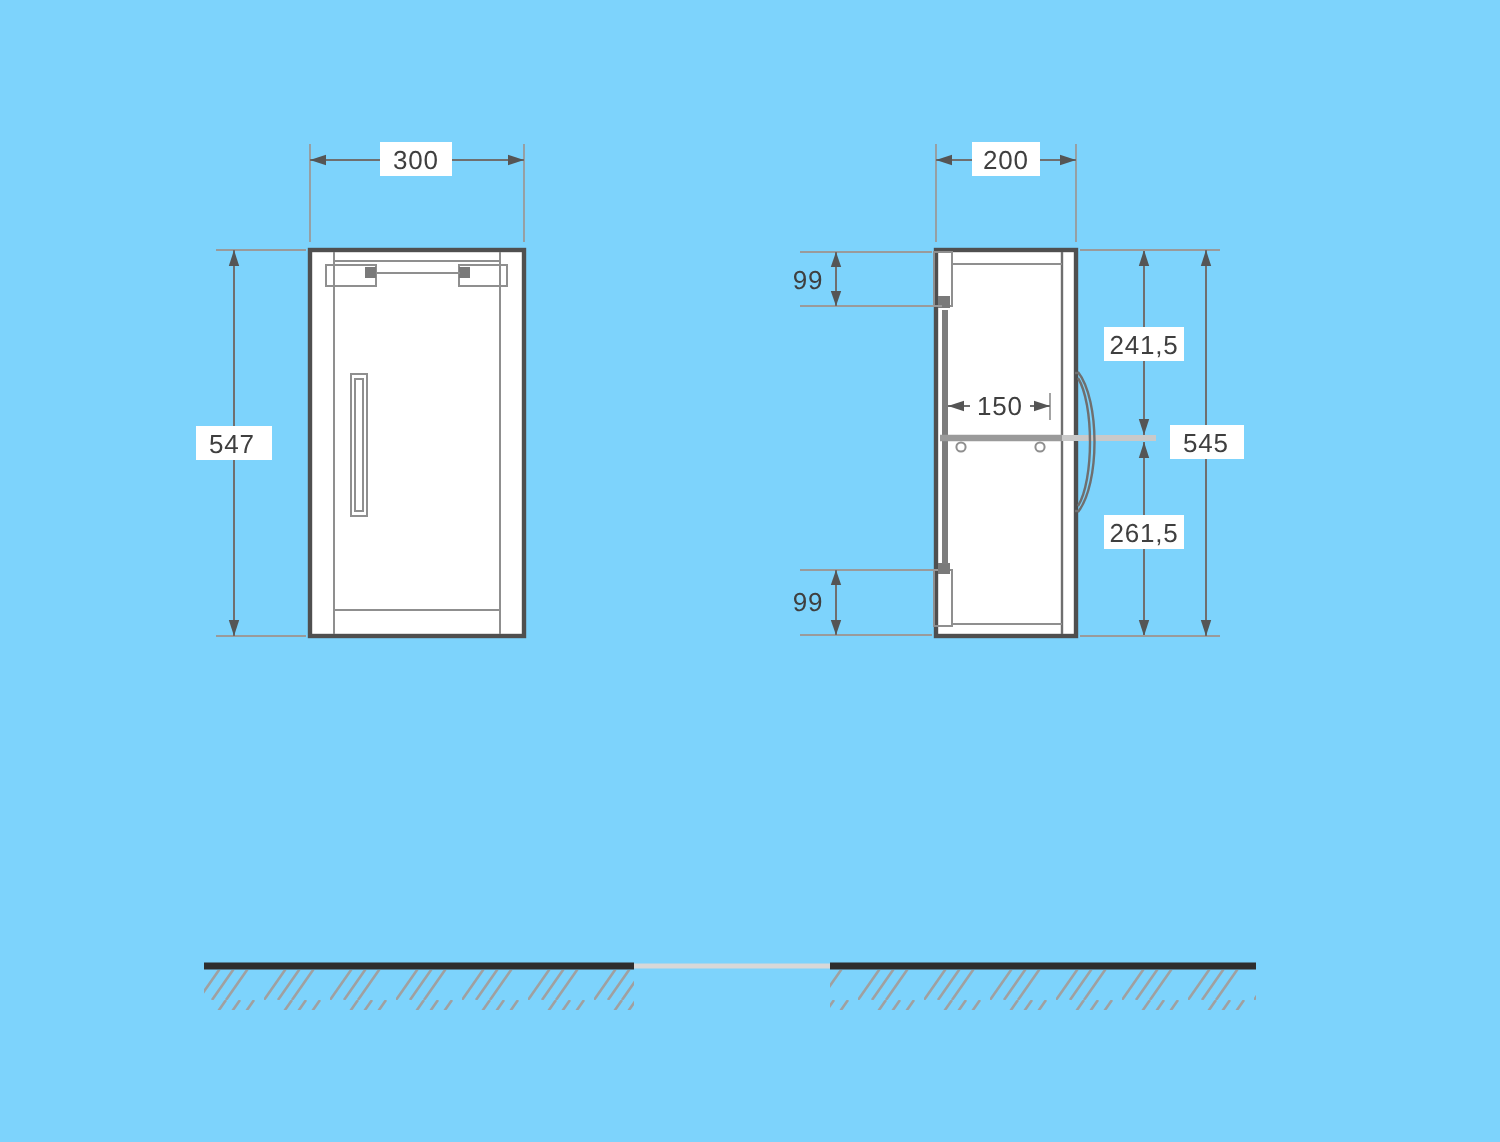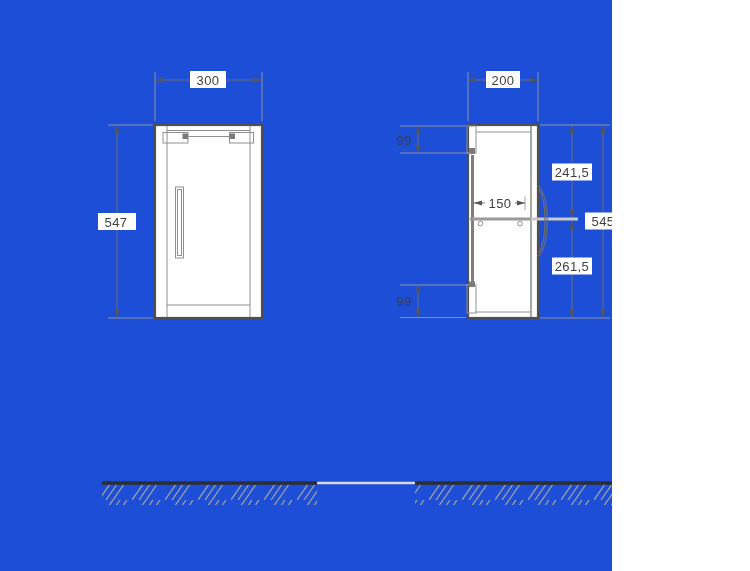--- a/index.html
+++ b/index.html
@@ -1,16 +1,16 @@
 <!DOCTYPE html>
 <html><head>
 <meta charset="utf-8">
 <style>
   html,body{margin:0;padding:0;background:#fff;}
-  .page{position:relative;width:612px;height:571px;background:#1d4ed8;overflow:hidden;
+  .page{position:relative;width:750px;height:571px;background:#7dd3fc;overflow:hidden;
         font-family:"Liberation Sans",sans-serif;}
   svg{display:block;}
   .outline{stroke:#4f4f4f;stroke-width:2.2;fill:#ffffff;}
   .thin{stroke:#8f8f8f;stroke-width:1;fill:none;}
   .thin-dark{stroke:#6f6f6f;stroke-width:1.2;fill:none;}
   .dim-line{stroke:#6f6f6f;stroke-width:1;fill:none;}
   .ext-line{stroke:#9a9a9a;stroke-width:0.9;fill:none;}
   .arrow{fill:#555555;stroke:none;}
   .mask{fill:#ffffff;stroke:none;}
   .dim-text{font:13px "Liberation Sans",sans-serif;fill:#3f3f3f;letter-spacing:.4px;text-anchor:middle;}

